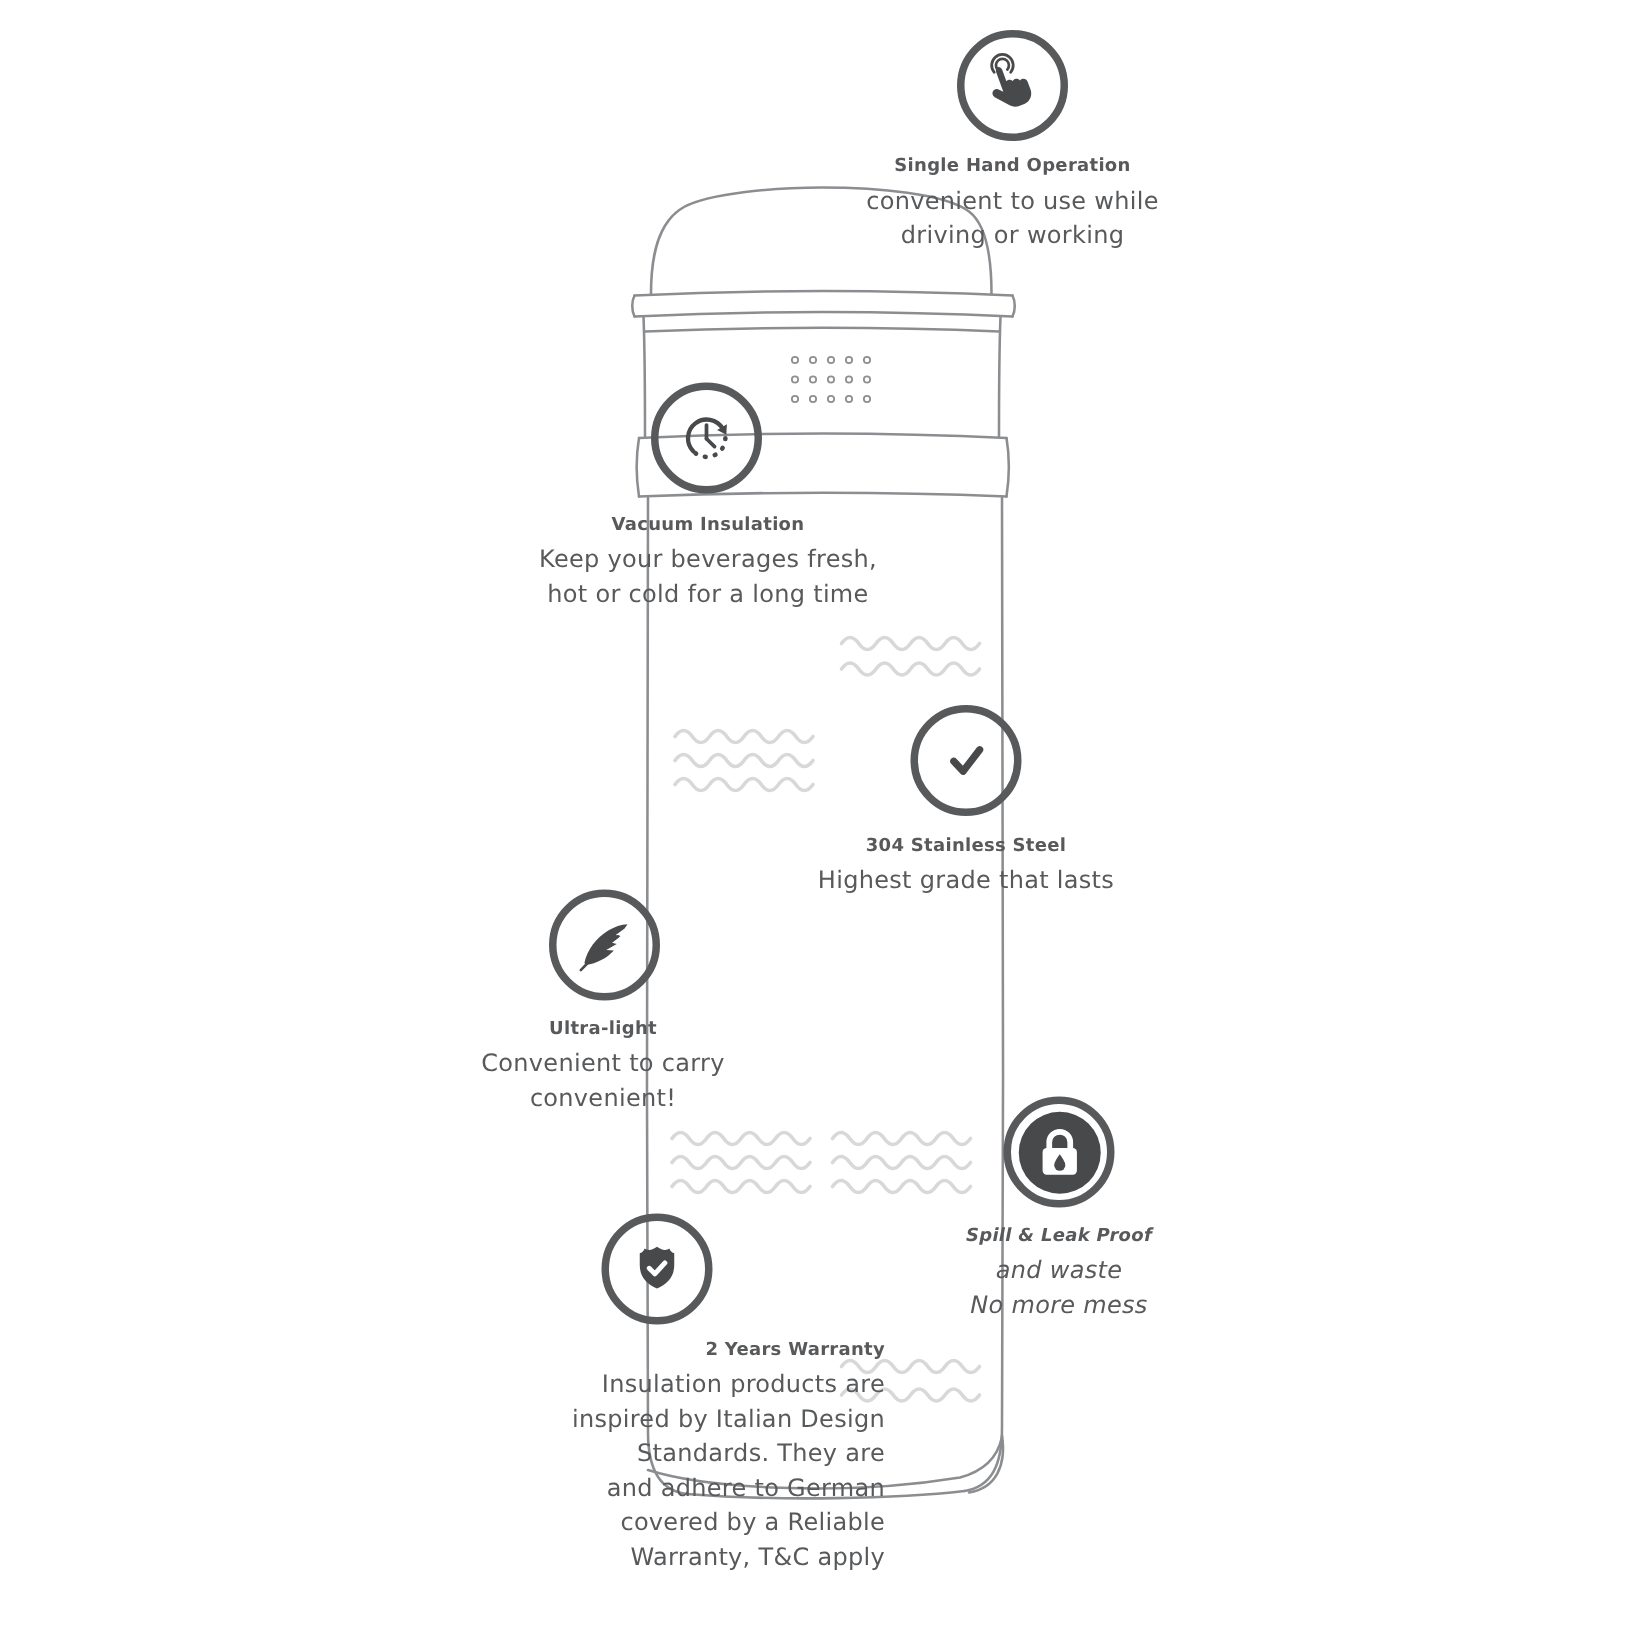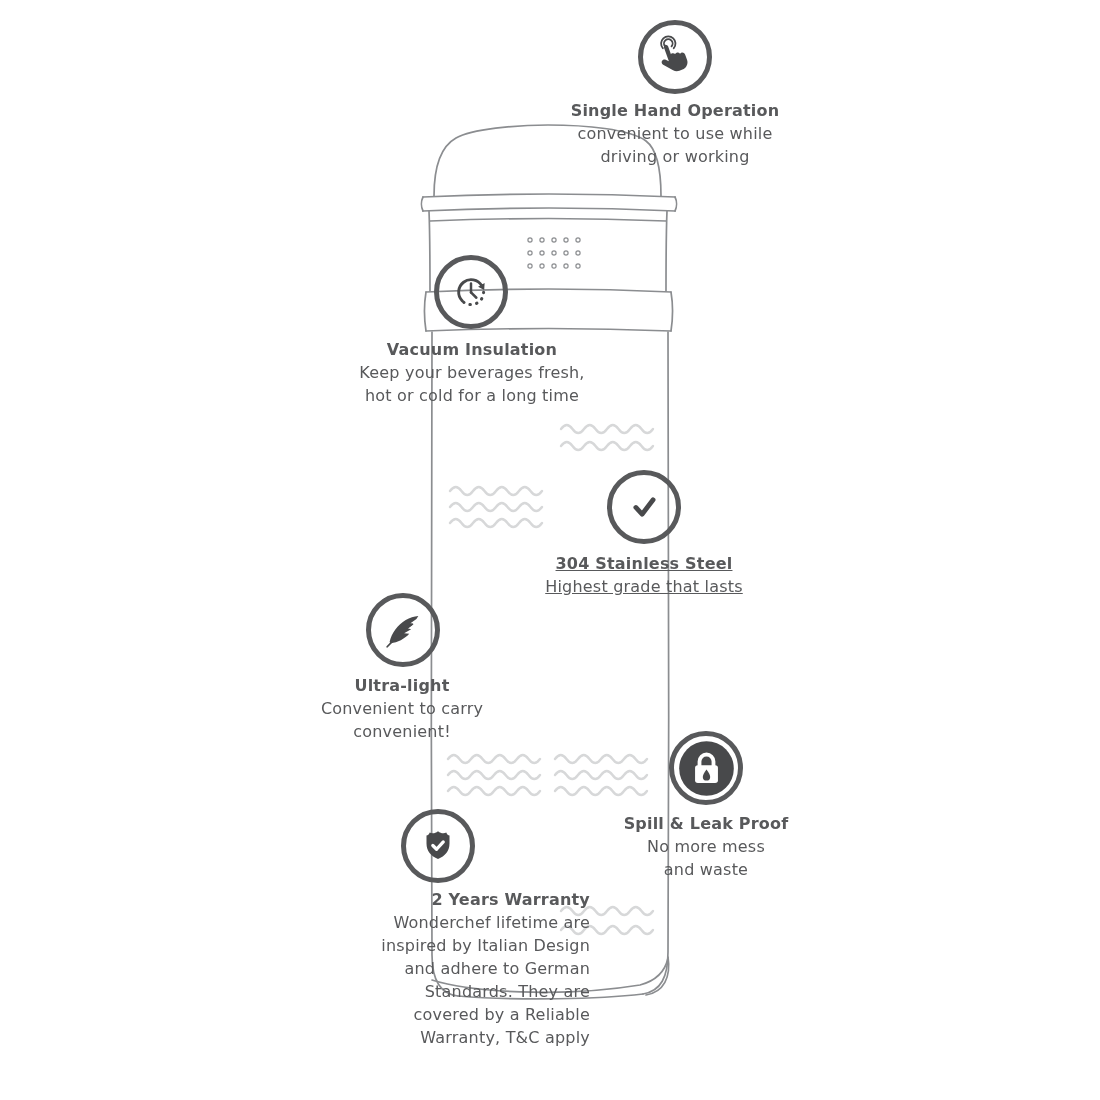--- a/index.html
+++ b/index.html
@@ -13,21 +13,21 @@
     border:5px solid #58595b;border-radius:50%;
     display:flex;align-items:center;justify-content:center;background:transparent;
   }
   .badge svg{width:46px;height:46px;display:block;}
   .badge svg.big{width:61px;height:61px;}
   .ic-fill{fill:#48494b;stroke:none;}
   .ic-stroke{fill:none;stroke:#48494b;stroke-linecap:round;stroke-linejoin:round;}
   .ic-white-f{fill:#ffffff;stroke:none;}
   .ic-white-s{fill:none;stroke:#ffffff;stroke-linecap:round;stroke-linejoin:round;}
   .caption{position:absolute;text-align:center;color:#58595b;}
-  .caption .title{font-weight:bold;font-size:16px;line-height:23px;letter-spacing:.2px;white-space:nowrap;}
+  .caption .title{font-weight:bold;font-size:12px;line-height:23px;letter-spacing:.2px;white-space:nowrap;}
   .caption .line{font-size:16px;line-height:23px;letter-spacing:.2px;white-space:nowrap;}
   .bline{fill:none;stroke:#8b8d90;stroke-width:1.7;stroke-linecap:round;}
   .wave{fill:none;stroke:#d7d8d9;stroke-width:2.4;stroke-linecap:round;}
   .dot{fill:none;stroke:#8d8f92;stroke-width:1.2;}
 </style>
 </head>
 <body>
 
 <div class="stage">
 
@@ -121,21 +121,21 @@
     <div class="title">Vacuum Insulation</div>
     <div class="line">Keep your beverages fresh,</div>
     <div class="line">hot or cold for a long time</div>
   </div>
 
   <div class="badge" style="left:607px;top:470px;">
     <svg viewBox="0 0 48 48">
       <path class="ic-stroke" stroke-width="5" d="M15.5 24.5 L22 31.5 L33.5 16.5"></path>
     </svg>
   </div>
-  <div class="caption" style="left:504px;top:552px;width:280px;text-decoration:underline;">
+  <div class="caption" style="left:504px;top:552px;width:280px;">
     <div class="title">304 Stainless Steel</div>
     <div class="line">Highest grade that lasts</div>
   </div>
 
   <div class="badge" style="left:366px;top:593px;">
     <svg viewBox="0 0 48 48">
       <path class="ic-fill" d="M40 9.5 C31 10 22 15.5 16 23.5 C13 27.5 11 32 10 36.5 L11.2 37.8 C18.5 36.8 25.5 33.3 30.5 27.8 L25.2 27.5 L32.5 23.3 L28.6 22.3 L35.2 17.8 L31.8 17 L38 12.5 Z"></path>
       <path class="ic-stroke" stroke-width="1.8" d="M7.5 41.5 C15 33.5 24 25 33.5 18"></path>
     </svg>
   </div>
@@ -146,35 +146,35 @@
   </div>
 
   <div class="badge" style="left:669px;top:731px;">
     <svg class="big" viewBox="0 0 48 48">
       <circle class="ic-fill" cx="24" cy="24" r="21.5"></circle>
       <path class="ic-white-s" stroke-width="3" d="M18.5 22.5 v-4 a5.5 5.5 0 0 1 11 0 v4"></path>
       <rect class="ic-white-f" x="15" y="21.5" width="18" height="14" rx="2.2"></rect>
       <path class="ic-fill" d="M24 24.8 c-1.9 2.7-2.9 4.3-2.9 5.8 a2.9 2.9 0 0 0 5.8 0 c0-1.5-1-3.1-2.9-5.8 z"></path>
     </svg>
   </div>
-  <div class="caption" style="left:566px;top:812px;width:280px;">
+  <div class="caption" style="left:566px;top:812px;width:280px;font-style:italic;">
     <div class="title">Spill &amp; Leak Proof</div>
+    <div class="line">and waste</div>
     <div class="line">No more mess</div>
-    <div class="line">and waste</div>
   </div>
 
   <div class="badge" style="left:401px;top:809px;">
     <svg viewBox="0 0 48 48">
       <path class="ic-fill" d="M24 8.5 c2 1.5 4 2.3 5.6 2.2 1.2 0 2.3-.4 3-.9 .8 2 2 3 3.4 3.3 v8.2 c0 7.8-4.6 13.3-12 16.2 -7.4-2.9-12-8.4-12-16.2 v-8.2 c1.4-.3 2.6-1.3 3.4-3.3 .7.5 1.8.9 3 .9 1.6.1 3.6-.7 5.6-2.2 z"></path>
       <path class="ic-white-s" stroke-width="3.4" d="M18.6 23.5 L22.5 27.4 L29.5 19.8"></path>
     </svg>
   </div>
   <div class="caption" style="left:290px;top:888px;width:300px;text-align:right;">
     <div class="title">2 Years Warranty</div>
-    <div class="line">Wonderchef lifetime are</div>
+    <div class="line">Insulation products are</div>
     <div class="line">inspired by Italian Design</div>
+    <div class="line">Standards. They are</div>
     <div class="line">and adhere to German</div>
-    <div class="line">Standards. They are</div>
     <div class="line">covered by a Reliable</div>
     <div class="line">Warranty, T&amp;C apply</div>
   </div>
 
 </div>
 
 </body></html>

